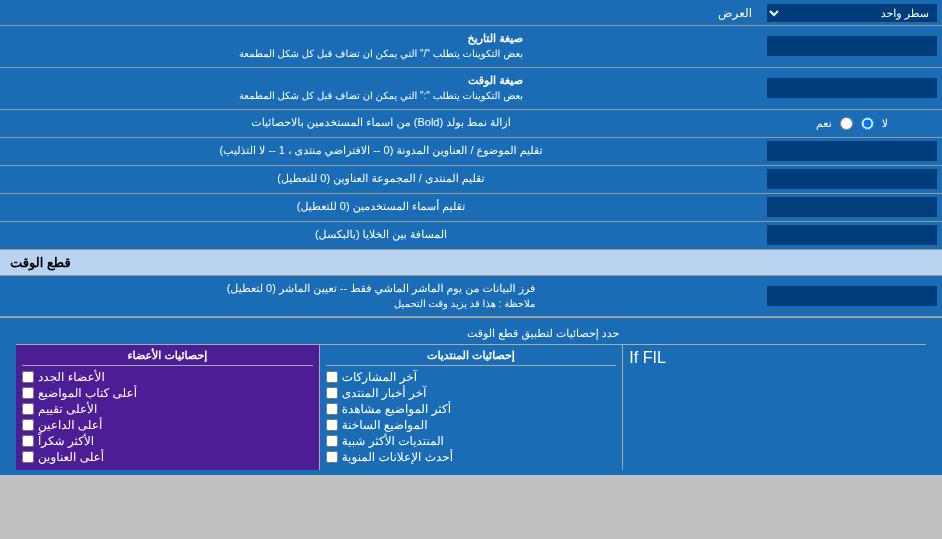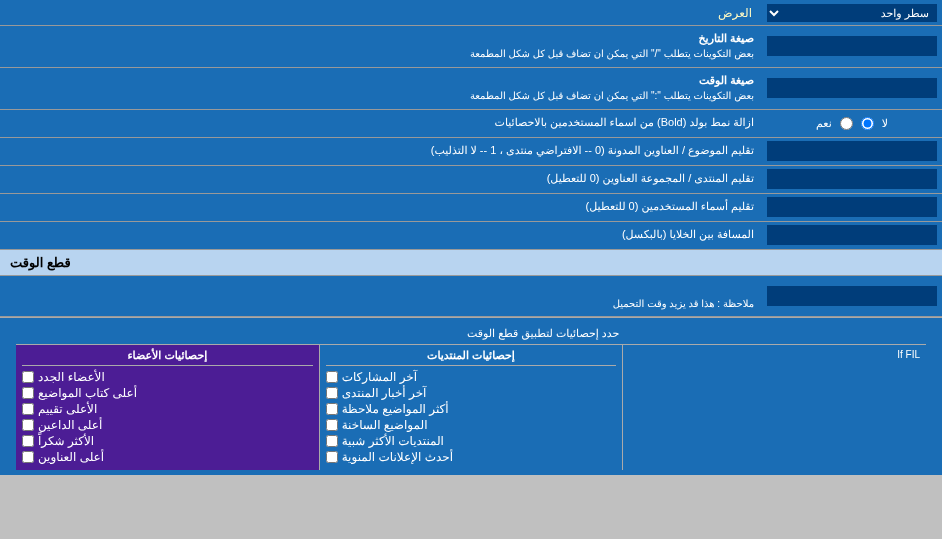--- a/index.html
+++ b/index.html
@@ -20,21 +20,21 @@
       min-height: 28px;
     }
     .row-label {
       background: #1a6db5;
       color: #fff;
       flex: 1;
       padding: 5px 8px;
       text-align: right;
       display: flex;
       align-items: center;
-      justify-content: flex-start;
+      justify-content: center;
       font-size: 11px;
       line-height: 1.4;
     }
     .row-input {
       width: 180px;
       min-width: 180px;
       background: #1a6db5;
       display: flex;
       align-items: center;
       justify-content: center;
@@ -216,51 +216,51 @@
   <div class="section-header">
     <span>قطع الوقت</span>
   </div>
 
   <div class="row">
     <div class="row-input">
       <input type="text" style="">
     </div>
     <div class="row-label">
       <span>
-        <br>
+        <span>فرز البيانات من يوم الماشر الماشي فقط -- تعيين الماشر (0 لتعطيل)</span><br>
         <span style="font-size:10px;margin-top:11px;">ملاحظة : هذا قد يزيد وقت التحميل</span>
       </span>
     </div>
   </div>
 
   <div class="stats-section">
 
     <div style="display:flex; background:#1a6db5; border-bottom:1px solid #aaa; align-items:center;">
       <div style="flex:1; background:#1a6db5;"></div>
       <div style="flex:2; color:#fff; text-align:right; padding:4px 10px; font-size:11px;">حدد إحصائيات لتطبيق قطع الوقت</div>
     </div>
 
     <div style="display:flex;">
 
       <div style="flex:1; background:#1a6db5; border-left:1px solid #aaa; padding:4px 6px;">
-        <div style="color:#fff; font-size:10px; text-align:right;">If FIL</div>
+        <div style="color:#fff; font-size:16px; text-align:left;">If FIL</div>
       </div>
 
       <div style="flex:1; background:#1a6db5; border-left:1px solid #aaa; padding:4px 6px;">
         <div class="stats-col-header">إحصائيات المنتديات</div>
         <div class="stats-item">
           <label>آخر المشاركات</label>
           <input type="checkbox" style="">
         </div>
         <div class="stats-item">
           <label>آخر أخبار المنتدى</label>
           <input type="checkbox" style="">
         </div>
         <div class="stats-item">
-          <label>أكثر المواضيع ملاحظة</label>
+          <label>أكثر المواضيع مشاهدة</label>
           <input type="checkbox" style="">
         </div>
         <div class="stats-item">
           <label>المواضيع الساخنة</label>
           <input type="checkbox" style="">
         </div>
         <div class="stats-item">
           <label>المنتديات الأكثر شبية</label>
           <input type="checkbox" style="">
         </div>

